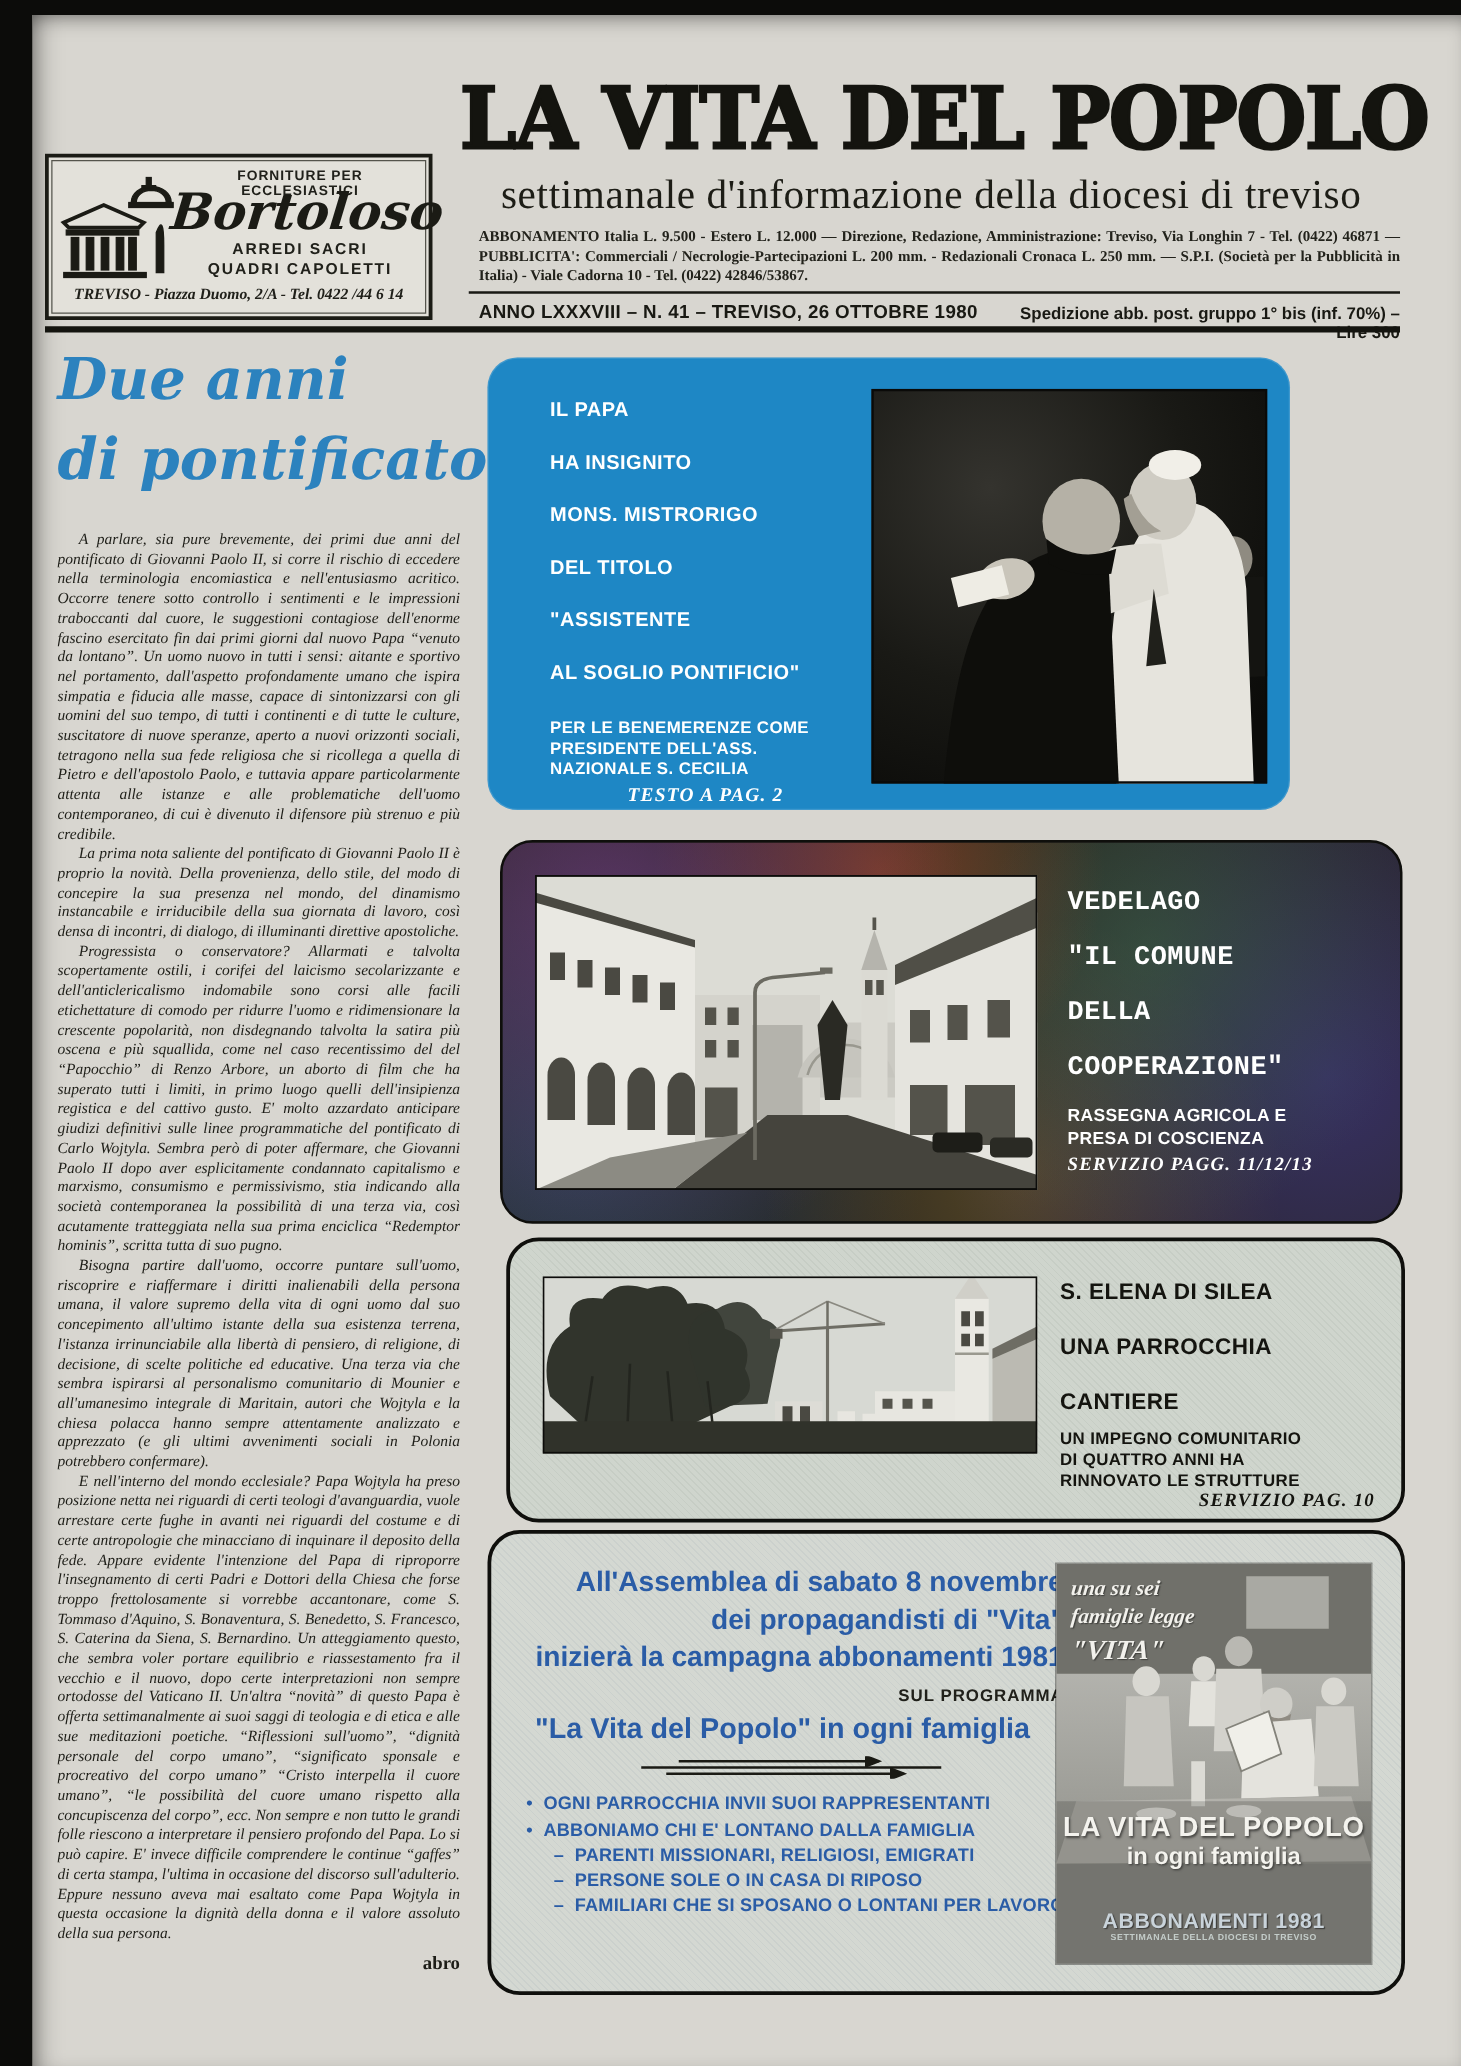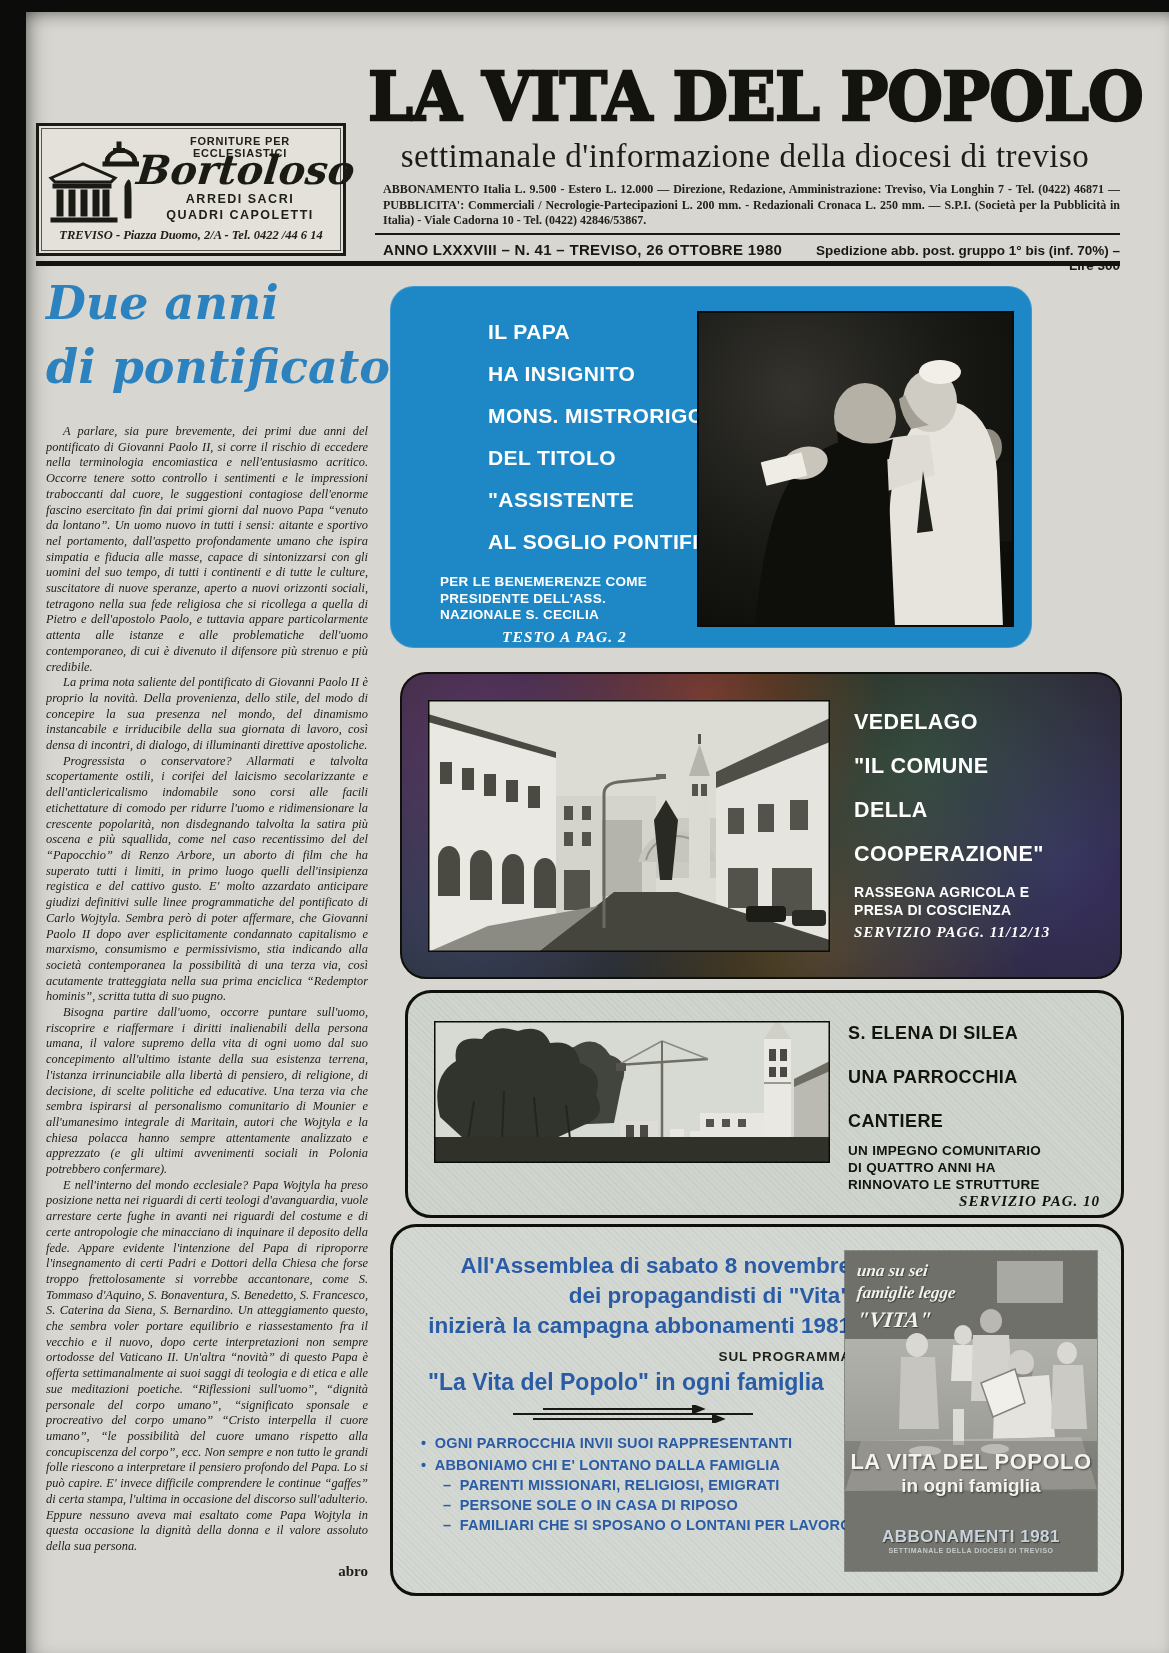--- a/index.html
+++ b/index.html
@@ -45,35 +45,35 @@
   .headline2{left:46px;top:340px;font-size:46px;font-weight:bold;font-style:italic;color:#2c82be;}
   .bodycol{left:46px;top:424px;width:322px;height:1138px;overflow:hidden;color:#1d1d17;
            font-size:12.4px;line-height:15.7px;text-align:justify;font-style:italic;}
   .bodycol p{margin:0;text-indent:17px;}
   .signature{left:46px;top:1563px;width:322px;text-align:right;font-size:15px;font-weight:bold;color:#1d1d17;}
 
   
   .rbox{position:absolute;border-radius:26px;}
   .box-papa{left:390px;top:286px;width:642px;height:362px;background:#1e87c5;border-radius:24px;
             box-shadow:inset 0 0 0 1px rgba(255,255,255,.15);}
-  .papa-line{left:50px;font-size:21px;font-weight:bold;letter-spacing:.4px;white-space:nowrap;margin-left:48px;}
+  .papa-line{left:50px;font-size:16px;font-weight:bold;letter-spacing:.4px;white-space:nowrap;}
   .papa-deck{left:50px;top:288px;width:242px;font-size:13.5px;line-height:16.5px;font-weight:bold;letter-spacing:.3px;}
   .papa-ref{left:112px;top:342px;font-size:15.5px;font-weight:bold;font-style:italic;letter-spacing:1px;}
   .photo{position:absolute;overflow:hidden;}
 
   .box-ved{left:400px;top:672px;width:718px;height:303px;border:2px solid #0f0f0c;
            background:
              radial-gradient(circle at 12% 18%, rgba(126,62,142,.55), transparent 42%),
              radial-gradient(circle at 42% 8%,  rgba(196,84,42,.5),  transparent 36%),
              radial-gradient(circle at 72% 28%, rgba(64,122,64,.42), transparent 40%),
              radial-gradient(circle at 92% 62%, rgba(72,62,166,.5),  transparent 46%),
              radial-gradient(circle at 58% 88%, rgba(152,120,46,.4), transparent 42%),
              radial-gradient(circle at 8% 80%,  rgba(52,96,140,.45), transparent 40%),
              #26231f;}
-  .ved-line{left:452px;font-size:21.5px;font-weight:bold;letter-spacing:.4px;white-space:nowrap;}
+  .ved-line{left:452px;font-size:21.5px;font-weight:bold;letter-spacing:.4px;white-space:nowrap;font-family:Liberation Mono, monospace;}
   .ved-deck{left:452px;font-size:14px;font-weight:bold;letter-spacing:.3px;white-space:nowrap;}
   .ved-ref{left:452px;top:250px;font-size:15px;font-weight:bold;font-style:italic;letter-spacing:1px;}
 
   .box-sel{left:405px;top:990px;width:713px;height:222px;border:3px solid #0f0f0c;
            background:repeating-linear-gradient(45deg, rgba(40,60,45,.05) 0 1px, transparent 1px 4px),#cfd5cd;}
   .sel-line{left:440px;font-size:18px;font-weight:bold;color:#14140f;letter-spacing:.4px;white-space:nowrap;}
   .sel-deck{left:440px;font-size:13.5px;font-weight:bold;color:#14140f;letter-spacing:.3px;white-space:nowrap;}
   .sel-ref{left:440px;top:200px;width:252px;text-align:right;font-size:15px;font-weight:bold;
            font-style:italic;color:#14140f;letter-spacing:1px;}
 

